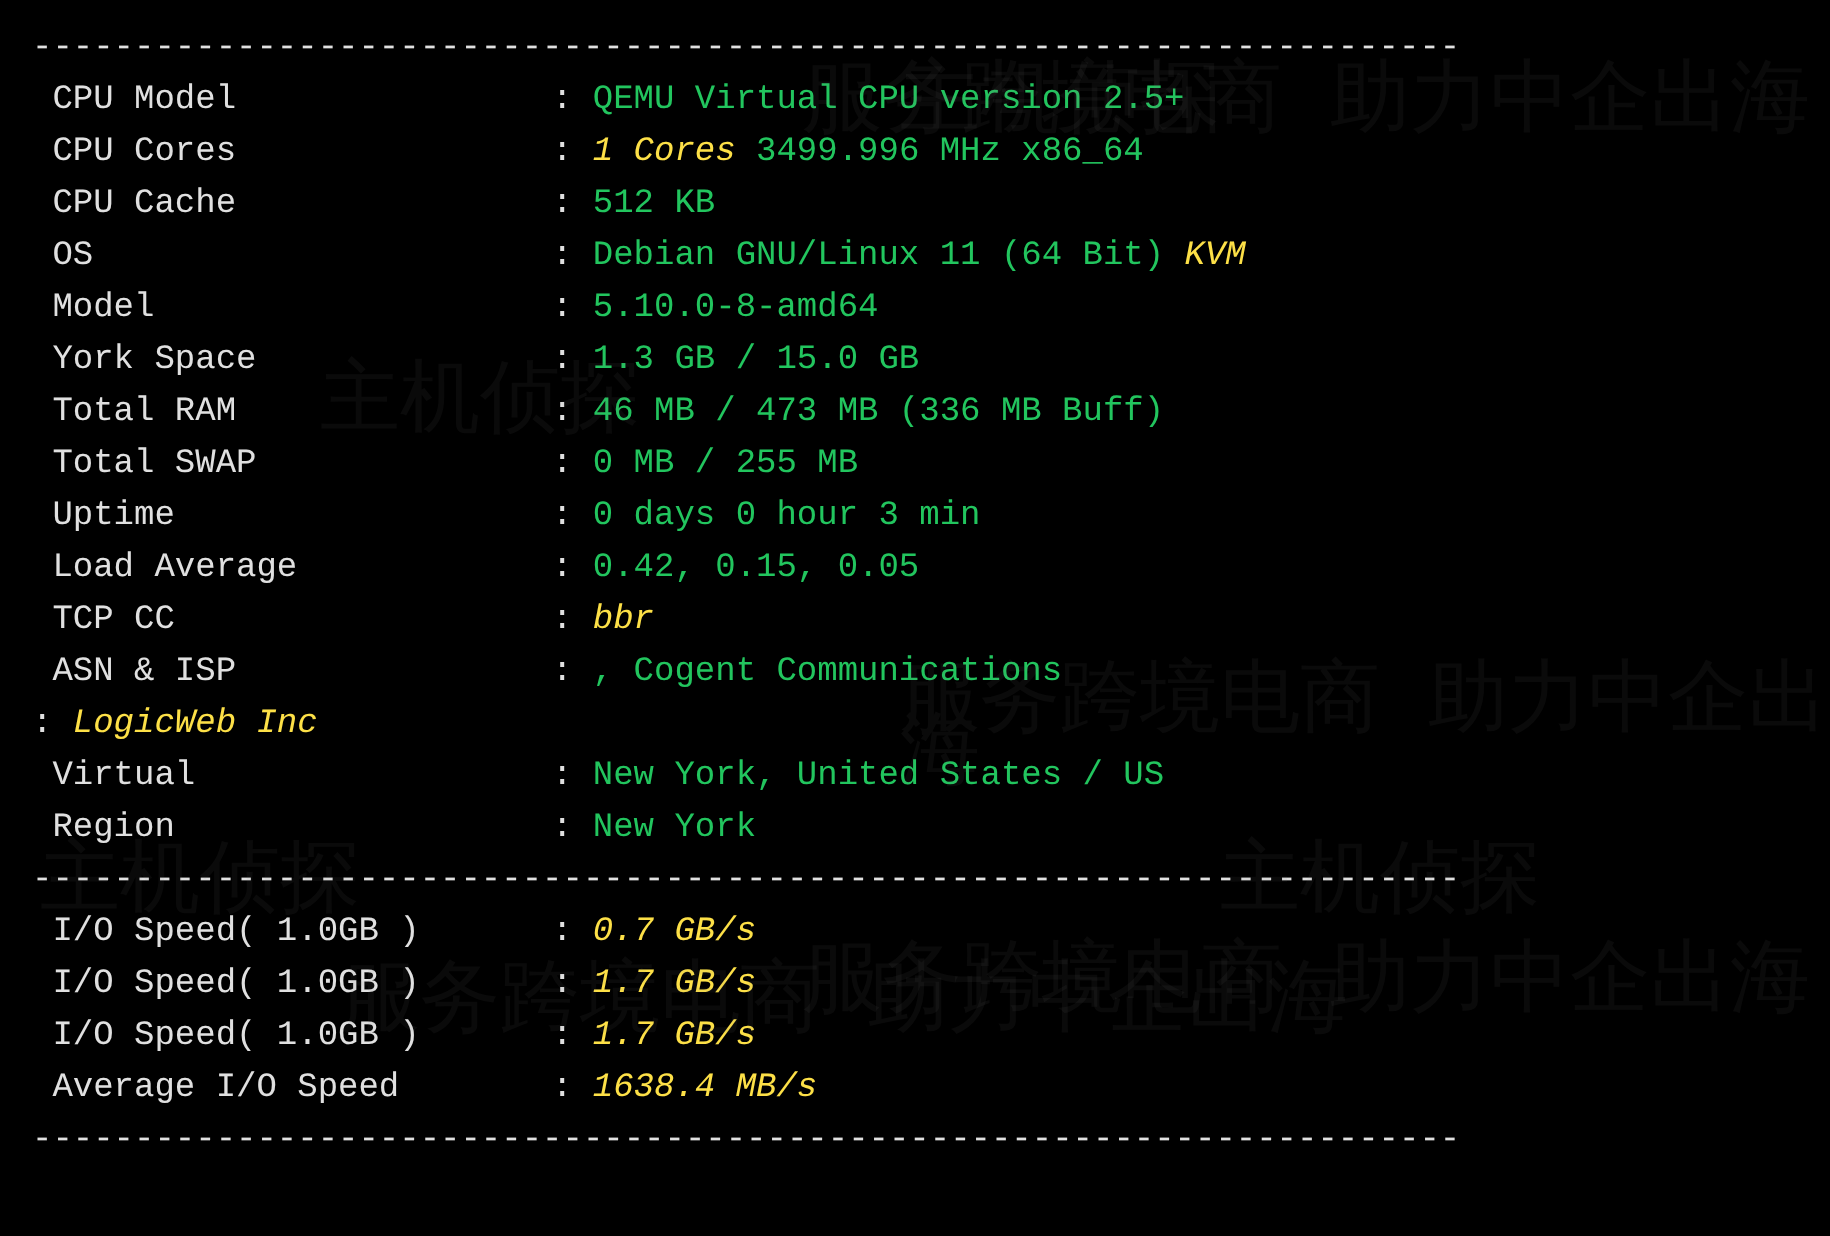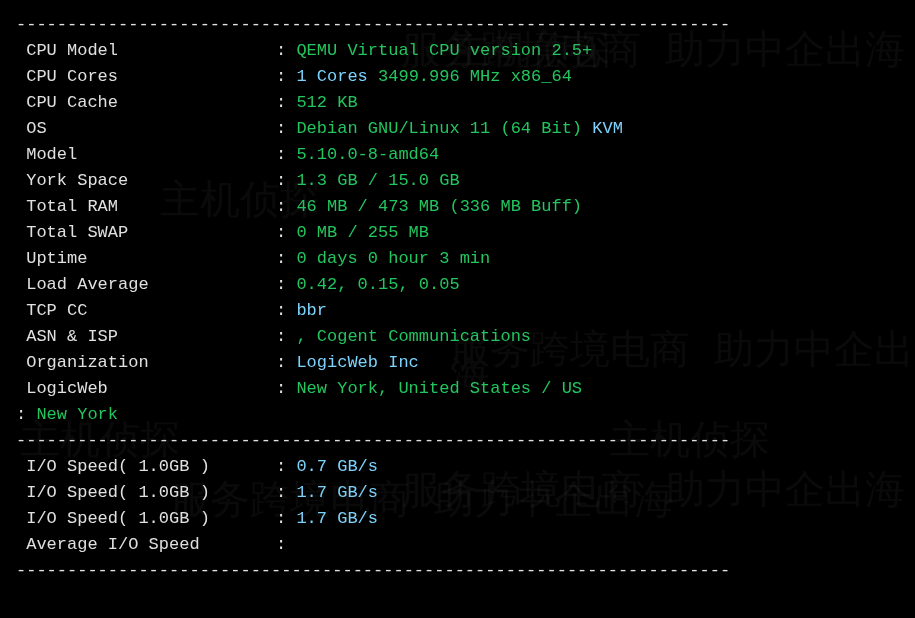--- a/index.html
+++ b/index.html
@@ -32,21 +32,22 @@
       color: #e0e0e0;
       min-width: 260px;
     }
     .colon {
       color: #e0e0e0;
     }
     .cyan {
       color: #22c55e;
     }
     .orange {
-      color: #7dd3fc;
+      color: #fde047;
+      font-style: italic;
     }
     .watermark {
       position: absolute;
       opacity: 0.08;
       pointer-events: none;
       font-size: 40px;
       color: #808080;
     }
     .wm1 { top: 40px; left: 450px; }
     .wm2 { top: 190px; left: 160px; }
@@ -67,28 +68,28 @@
     <div class="row"><span class="label"> CPU Cache               </span><span class="colon">: </span><span class="cyan">512 KB</span></div>
     <div class="row"><span class="label"> OS                      </span><span class="colon">: </span><span class="cyan">Debian GNU/Linux 11 (64 Bit) </span><span class="orange">KVM</span></div>
     <div class="row"><span class="label"> Model                  </span><span class="colon">: </span><span class="cyan">5.10.0-8-amd64</span></div>
     <div class="row"><span class="label"> York Space             </span><span class="colon">: </span><span class="cyan">1.3 GB / 15.0 GB</span></div>
     <div class="row"><span class="label"> Total RAM               </span><span class="colon">: </span><span class="cyan">46 MB / 473 MB (336 MB Buff)</span></div>
     <div class="row"><span class="label"> Total SWAP              </span><span class="colon">: </span><span class="cyan">0 MB / 255 MB</span></div>
     <div class="row"><span class="label"> Uptime                  </span><span class="colon">: </span><span class="cyan">0 days 0 hour 3 min</span></div>
     <div class="row"><span class="label"> Load Average            </span><span class="colon">: </span><span class="cyan">0.42, 0.15, 0.05</span></div>
     <div class="row"><span class="label"> TCP CC                  </span><span class="colon">: </span><span class="orange">bbr</span></div>
     <div class="row"><span class="label"> ASN &amp; ISP               </span><span class="colon">: </span><span class="cyan">, Cogent Communications</span></div>
-    <div class="row"><span class="label"> Organization            </span><span class="colon">: </span><span class="orange">LogicWeb Inc</span></div>
-    <div class="row"><span class="label"> LogicWeb                </span><span class="colon">: </span><span class="cyan">New York, United States / US</span></div>
-    <div class="row"><span class="colon">: </span><span class="cyan">New York</span></div>
+    <div class="row"><span class="colon">: </span><span class="orange">LogicWeb Inc</span></div>
+    <div class="row"><span class="label"> Virtual                </span><span class="colon">: </span><span class="cyan">New York, United States / US</span></div>
+    <div class="row"><span class="label"> Region                  </span><span class="colon">: </span><span class="cyan">New York</span></div>
     <div class="divider">----------------------------------------------------------------------</div>
     <div class="row"><span class="label"> I/O Speed( 1.0GB )     </span><span class="colon">: </span><span class="orange">0.7 GB/s</span></div>
     <div class="row"><span class="label"> I/O Speed( 1.0GB )     </span><span class="colon">: </span><span class="orange">1.7 GB/s</span></div>
     <div class="row"><span class="label"> I/O Speed( 1.0GB )     </span><span class="colon">: </span><span class="orange">1.7 GB/s</span></div>
-    <div class="row"><span class="label"> Average I/O Speed      </span><span class="colon">: </span></div>
+    <div class="row"><span class="label"> Average I/O Speed      </span><span class="colon">: </span><span class="orange">1638.4 MB/s</span></div>
     <div class="divider">----------------------------------------------------------------------</div>
   </div>
 
 <div class="watermark wm1">主机侦探</div>
 <div class="watermark wm2">主机侦探</div>
 <div class="watermark wm3">主机侦探</div>
 <div class="watermark wm4">主机侦探</div>
 <div class="watermark wm5">服务跨境电商 助力中企出海</div>
 <div class="watermark wm6">服务跨境电商 助力中企出海</div>
 <div class="watermark wm7">服务跨境电商 助力中企出海</div>

